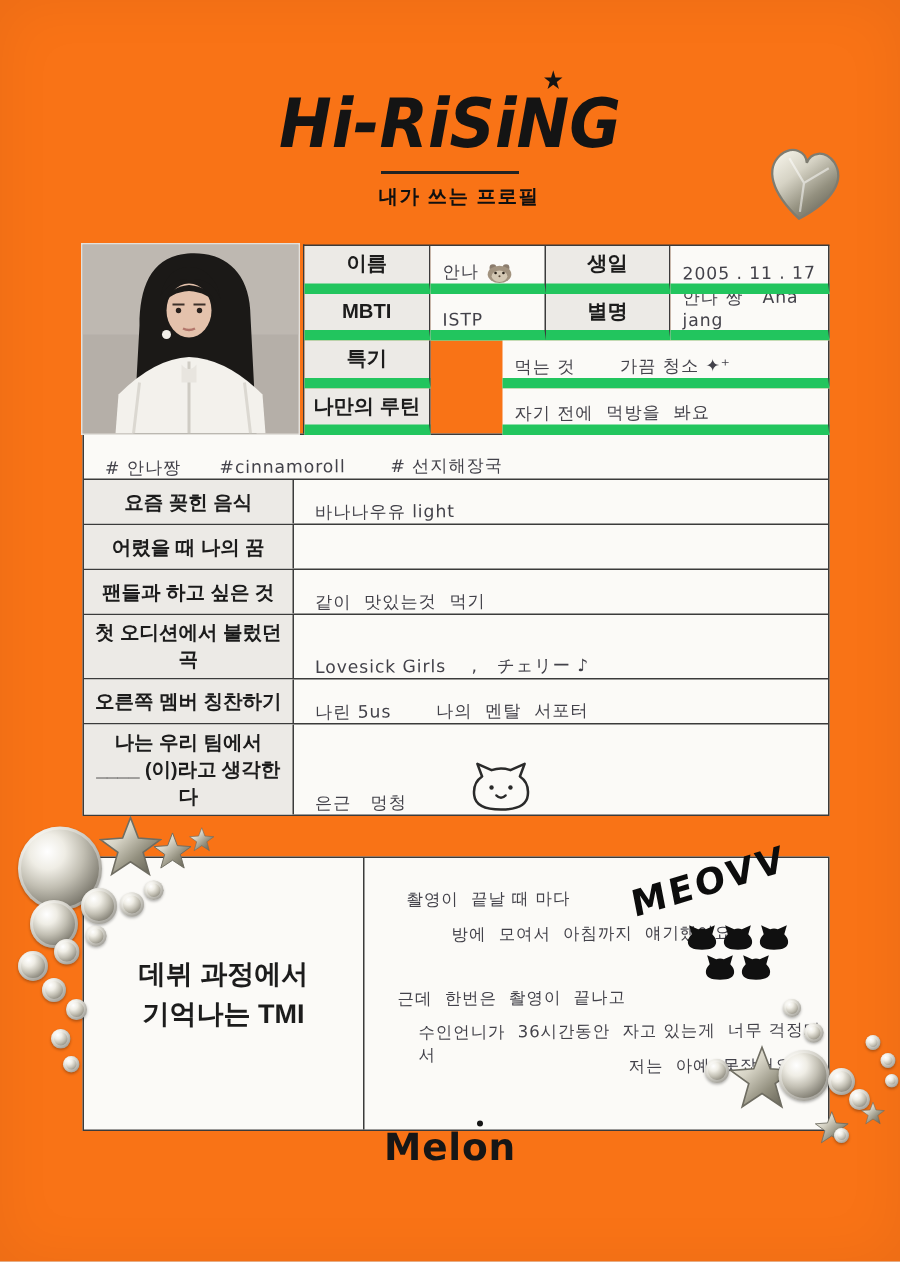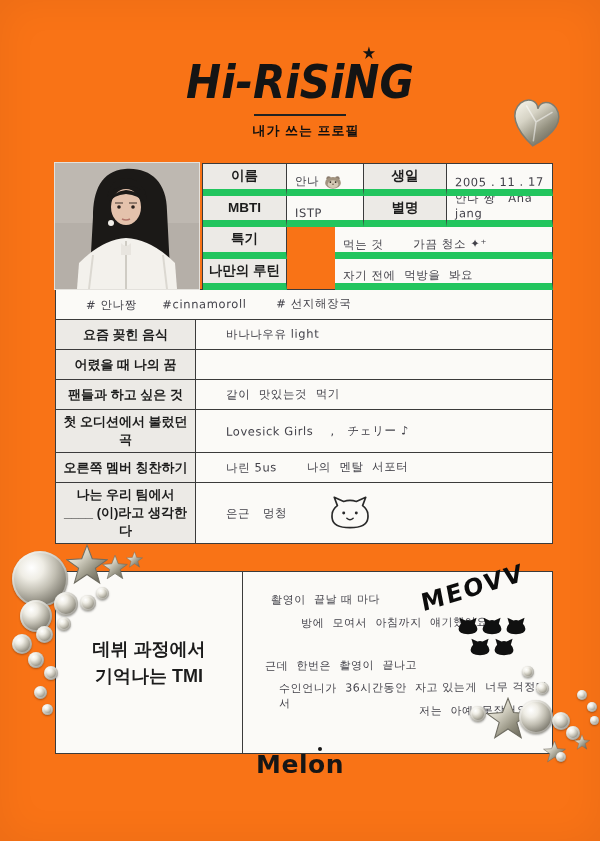--- a/index.html
+++ b/index.html
@@ -41,21 +41,21 @@
   }
   
   .qa-table{border:1px solid #3b3b3b;border-top:1px solid #3b3b3b;background:#fbfaf7;}
   .qa-row{display:flex;border-bottom:1px solid #3b3b3b;min-height:29px;}
   .qa-row:last-child{border-bottom:none;min-height:42px;}
   .qa-label{
     width:140px;flex:none;background:#eceae6;border-right:1px solid #3b3b3b;
     display:flex;align-items:center;justify-content:center;text-align:center;
     font-weight:bold;font-size:13px;padding:3px 4px;box-sizing:border-box;
   }
-  .qa-value{flex:1;display:flex;align-items:center;padding-left:30px;}
+  .qa-value{flex:1;display:flex;align-items:flex-end;padding-left:14px;}
   .pre{white-space:pre-line;}
   
   .tmi-box{margin-top:27px;height:183px;border:1px solid #3b3b3b;display:flex;background:#fbfaf7;box-sizing:border-box;}
   .tmi-label{
     width:186px;flex:none;border-right:1px solid #3b3b3b;
     display:flex;align-items:center;justify-content:center;text-align:center;
     font-weight:bold;font-size:18px;line-height:1.5;
   }
   .tmi-content{flex:1;position:relative;}
   .meow{

